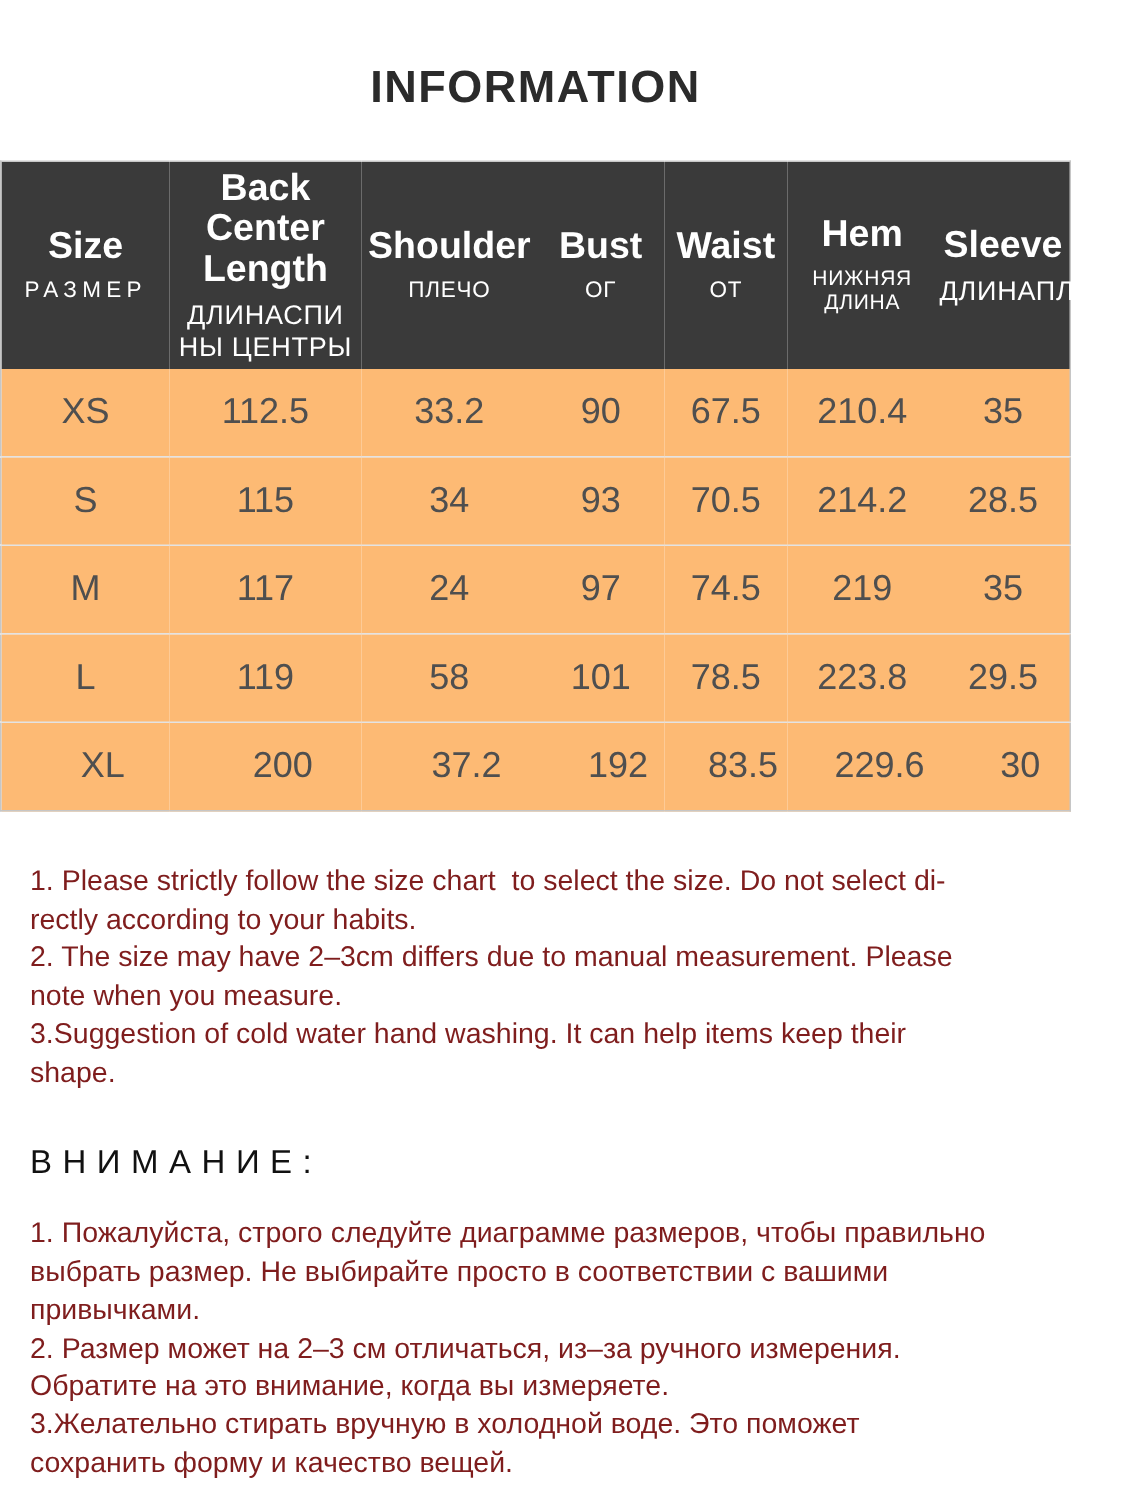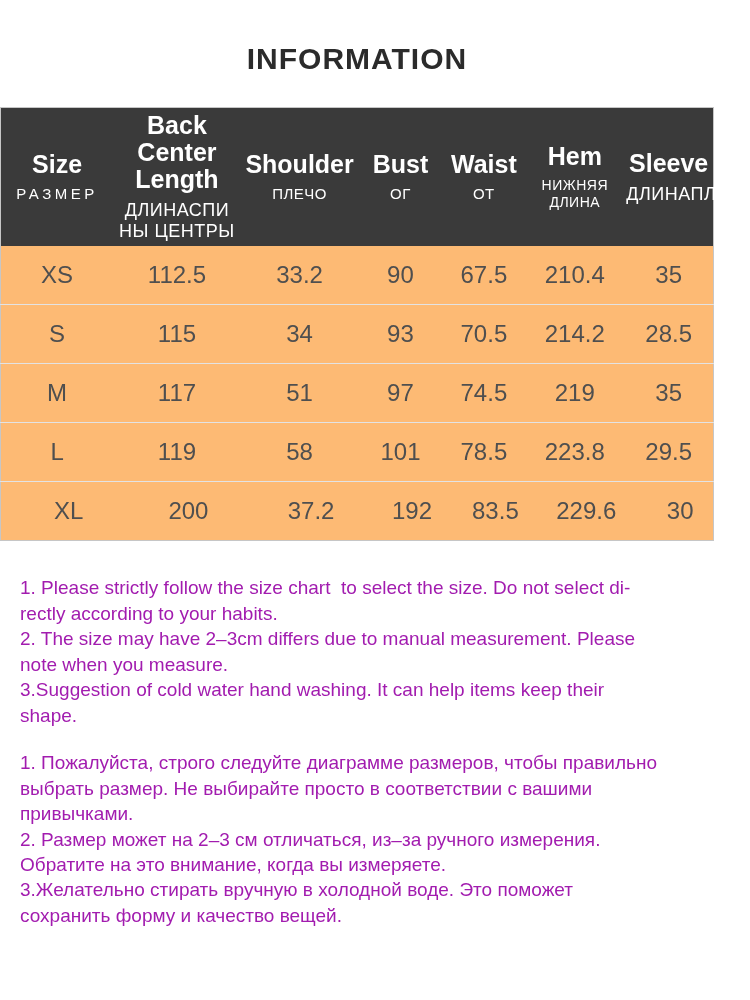--- a/index.html
+++ b/index.html
@@ -74,21 +74,21 @@
   }
   .note-heading-en {
     font-size: 23px;
     font-weight: 500;
     color: #111111;
   }
   .note-body {
     margin-top: 22px;
     font-size: 19px;
     line-height: 1.34;
-    color: #a21caf;
+    color: #7f1d1d;
     white-space: pre-wrap;
   }
   .note-heading-ru {
     margin-top: 34px;
     font-size: 22px;
     font-weight: 400;
     letter-spacing: 7px;
     color: #111111;
   }
 </style>
@@ -159,21 +159,21 @@
         <td>115</td>
         <td>34</td>
         <td>93</td>
         <td>70.5</td>
         <td>214.2</td>
         <td>28.5</td>
       </tr>
       <tr>
         <td>M</td>
         <td>117</td>
-        <td>51</td>
+        <td>24</td>
         <td>97</td>
         <td>74.5</td>
         <td>219</td>
         <td>35</td>
       </tr>
       <tr>
         <td>L</td>
         <td>119</td>
         <td>58</td>
         <td>101</td>
@@ -193,20 +193,21 @@
     </tbody>
   </table>
 
   <div class="notes">
     <div class="note-body">1. Please strictly follow the size chart  to select the size. Do not select di-
 rectly according to your habits.
 2. The size may have 2–3cm differs due to manual measurement. Please
 note when you measure.
 3.Suggestion of cold water hand washing. It can help items keep their
 shape.</div>
+    <div class="note-heading-ru">ВНИМАНИЕ:</div>
     <div class="note-body">1. Пожалуйста, строго следуйте диаграмме размеров, чтобы правильно
 выбрать размер. Не выбирайте просто в соответствии с вашими
 привычками.
 2. Размер может на 2–3 см отличаться, из–за ручного измерения.
 Обратите на это внимание, когда вы измеряете.
 3.Желательно стирать вручную в холодной воде. Это поможет
 сохранить форму и качество вещей.</div>
   </div>
 
 </div>

